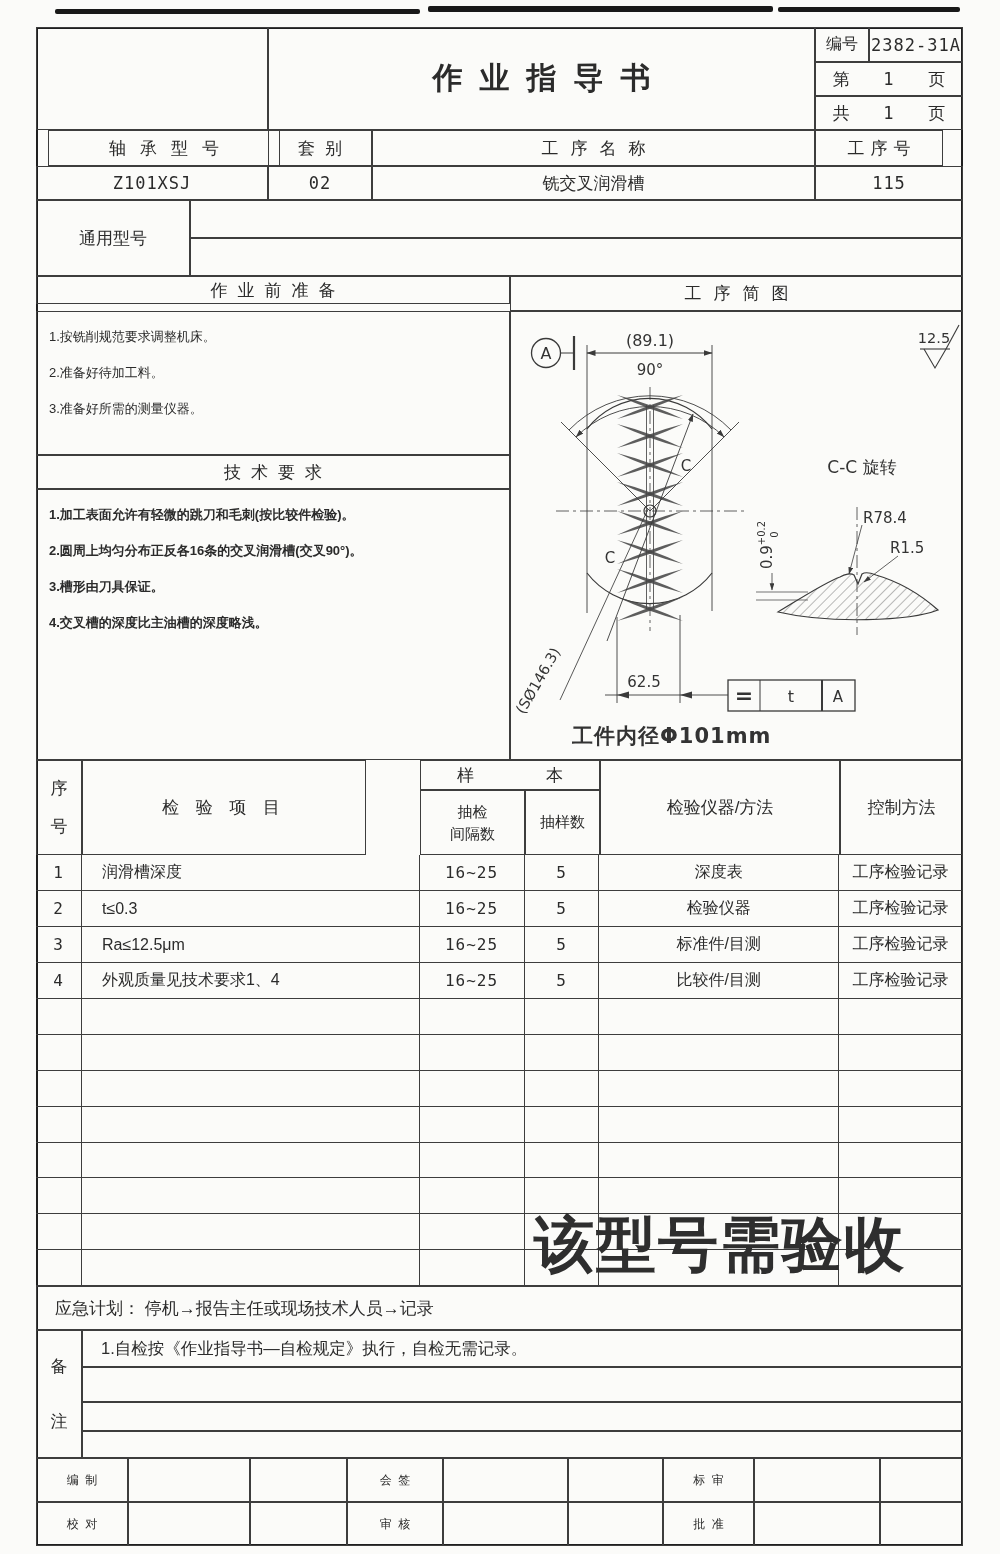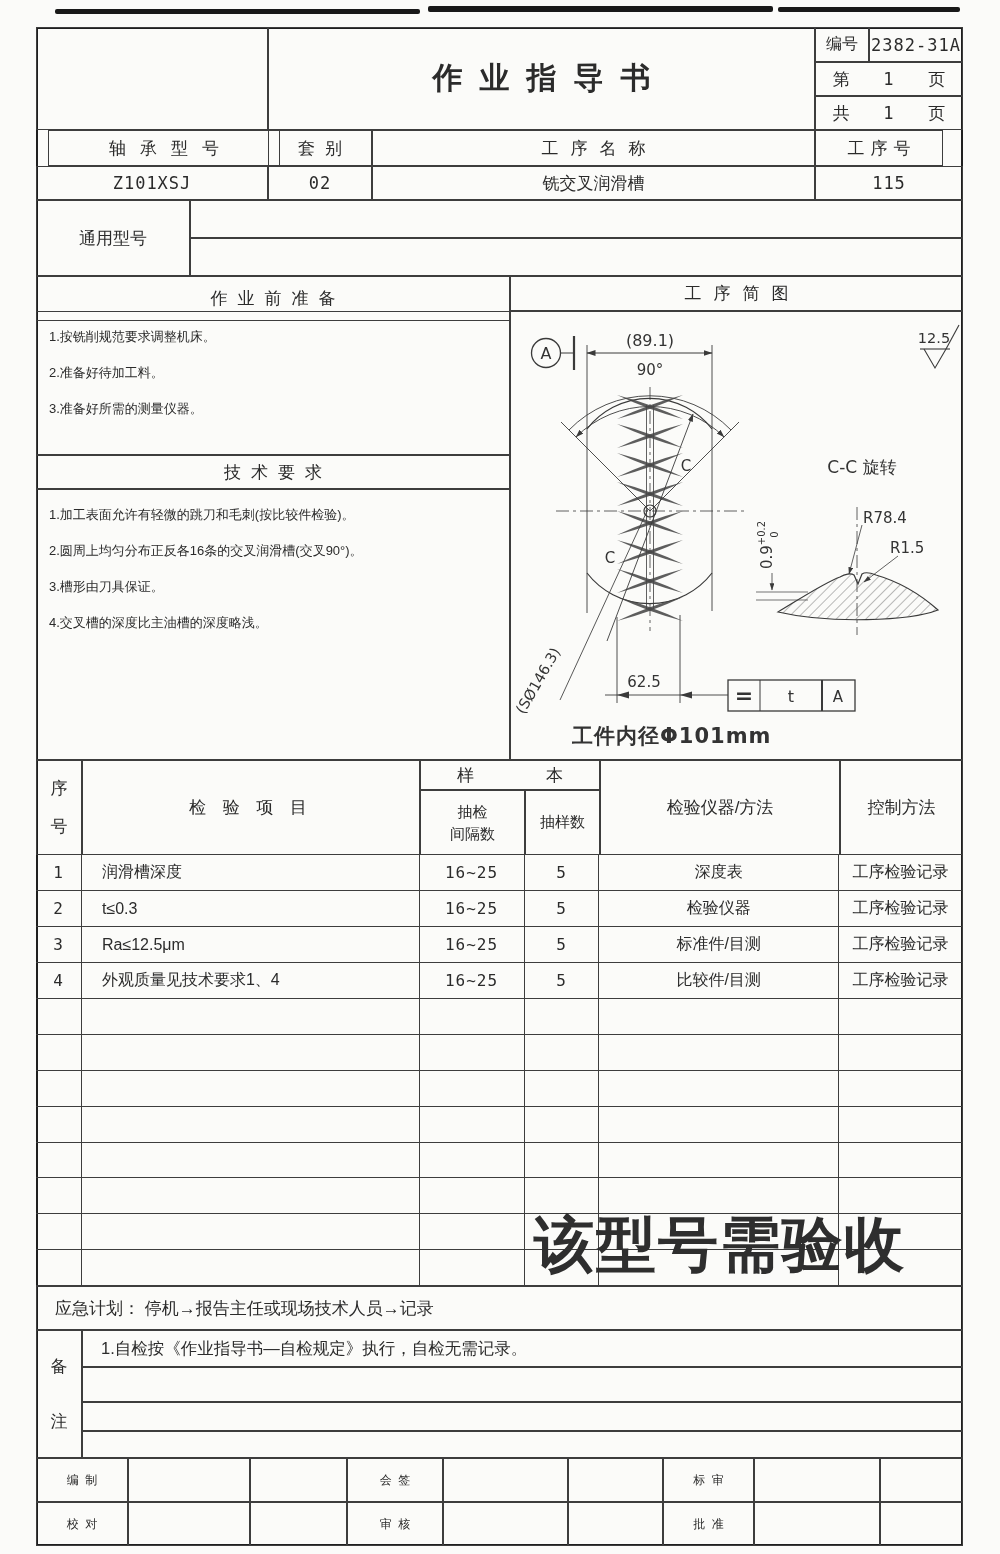--- a/index.html
+++ b/index.html
@@ -70,29 +70,29 @@
   <div class="cell ls6" style="left:815px;top:130px;width:128px;height:36px;">工序号</div>
   <div class="cell num" style="left:36px;top:166px;width:232px;height:34px;">Z101XSJ</div>
   <div class="cell num" style="left:268px;top:166px;width:104px;height:34px;">02</div>
   <div class="cell" style="left:372px;top:166px;width:443px;height:34px;">铣交叉润滑槽</div>
   <div class="cell num" style="left:815px;top:166px;width:148px;height:34px;">115</div>
 
   <div class="cell" style="left:36px;top:200px;width:154px;height:76px;">通用型号</div>
   <div class="cell" style="left:190px;top:200px;width:773px;height:38px;"></div>
   <div class="cell" style="left:190px;top:238px;width:773px;height:38px;"></div>
 
-  <div class="cell ls10" style="left:36px;top:276px;width:474px;height:45px;">作业前准备</div>
+  <div class="cell ls10" style="left:36px;top:276px;width:474px;height:28px;">作业前准备</div>
   <div class="txtbody" style="left:36px;top:311px;width:474px;height:144px;">
 
   <div class="txtline">1.按铣削规范要求调整机床。</div>
       <div class="txtline">2.准备好待加工料。</div>
       <div class="txtline">3.准备好所需的测量仪器。</div>
     </div>
   <div class="cell ls10" style="left:36px;top:455px;width:474px;height:34px;">技术要求</div>
-  <div class="txtbody" style="left:36px;top:489px;width:474px;height:271px;">
+  <div class="txtbody" style="left:36px;top:489px;width:474px;height:271px;font-weight:bold;">
 
   <div class="txtline">1.加工表面允许有轻微的跳刀和毛刺(按比较件检验)。</div>
       <div class="txtline">2.圆周上均匀分布正反各16条的交叉润滑槽(交叉90°)。</div>
       <div class="txtline">3.槽形由刀具保证。</div>
       <div class="txtline">4.交叉槽的深度比主油槽的深度略浅。</div>
     </div>
 
   <div class="cell ls12" style="left:510px;top:276px;width:453px;height:35px;">工序简图</div>
   <div class="cell" style="left:510px;top:311px;width:453px;height:449px;"></div>
   <svg style="position:absolute;left:510px;top:311px;" width="453" height="449" viewBox="0 0 453 449">
@@ -211,21 +211,21 @@
     <text x="234" y="392" font-size="22" font-weight="bold" text-anchor="middle">=</text>
     <text x="281" y="391" font-size="16" text-anchor="middle">t</text>
     <text x="328" y="391" font-size="15" text-anchor="middle">A</text>
     <text x="62" y="432" font-size="21" font-weight="bold" letter-spacing="1">工件内径Φ101mm</text>
   </svg>
 
   <div class="cell vstack" style="left:36px;top:760px;width:46px;height:95px;">
     <span>序</span>
     <span>号</span>
   </div>
-  <div class="cell" style="left:82px;top:760px;width:338px;height:95px;letter-spacing:6px;">检 验 项 目</div>
+  <div class="cell" style="left:82px;top:760px;width:284px;height:95px;letter-spacing:6px;">检 验 项 目</div>
   <div class="cell spread" style="left:420px;top:760px;width:180px;height:30px;">
     <span>样</span>
     <span>本</span>
   </div>
   <div class="cell two-line" style="left:420px;top:790px;width:105px;height:65px;">
     <span>抽检</span>
     <span>间隔数</span>
   </div>
   <div class="cell" style="left:525px;top:790px;width:75px;height:65px;font-size:15px;">抽样数</div>
   <div class="cell" style="left:600px;top:760px;width:240px;height:95px;">检验仪器/方法</div>

